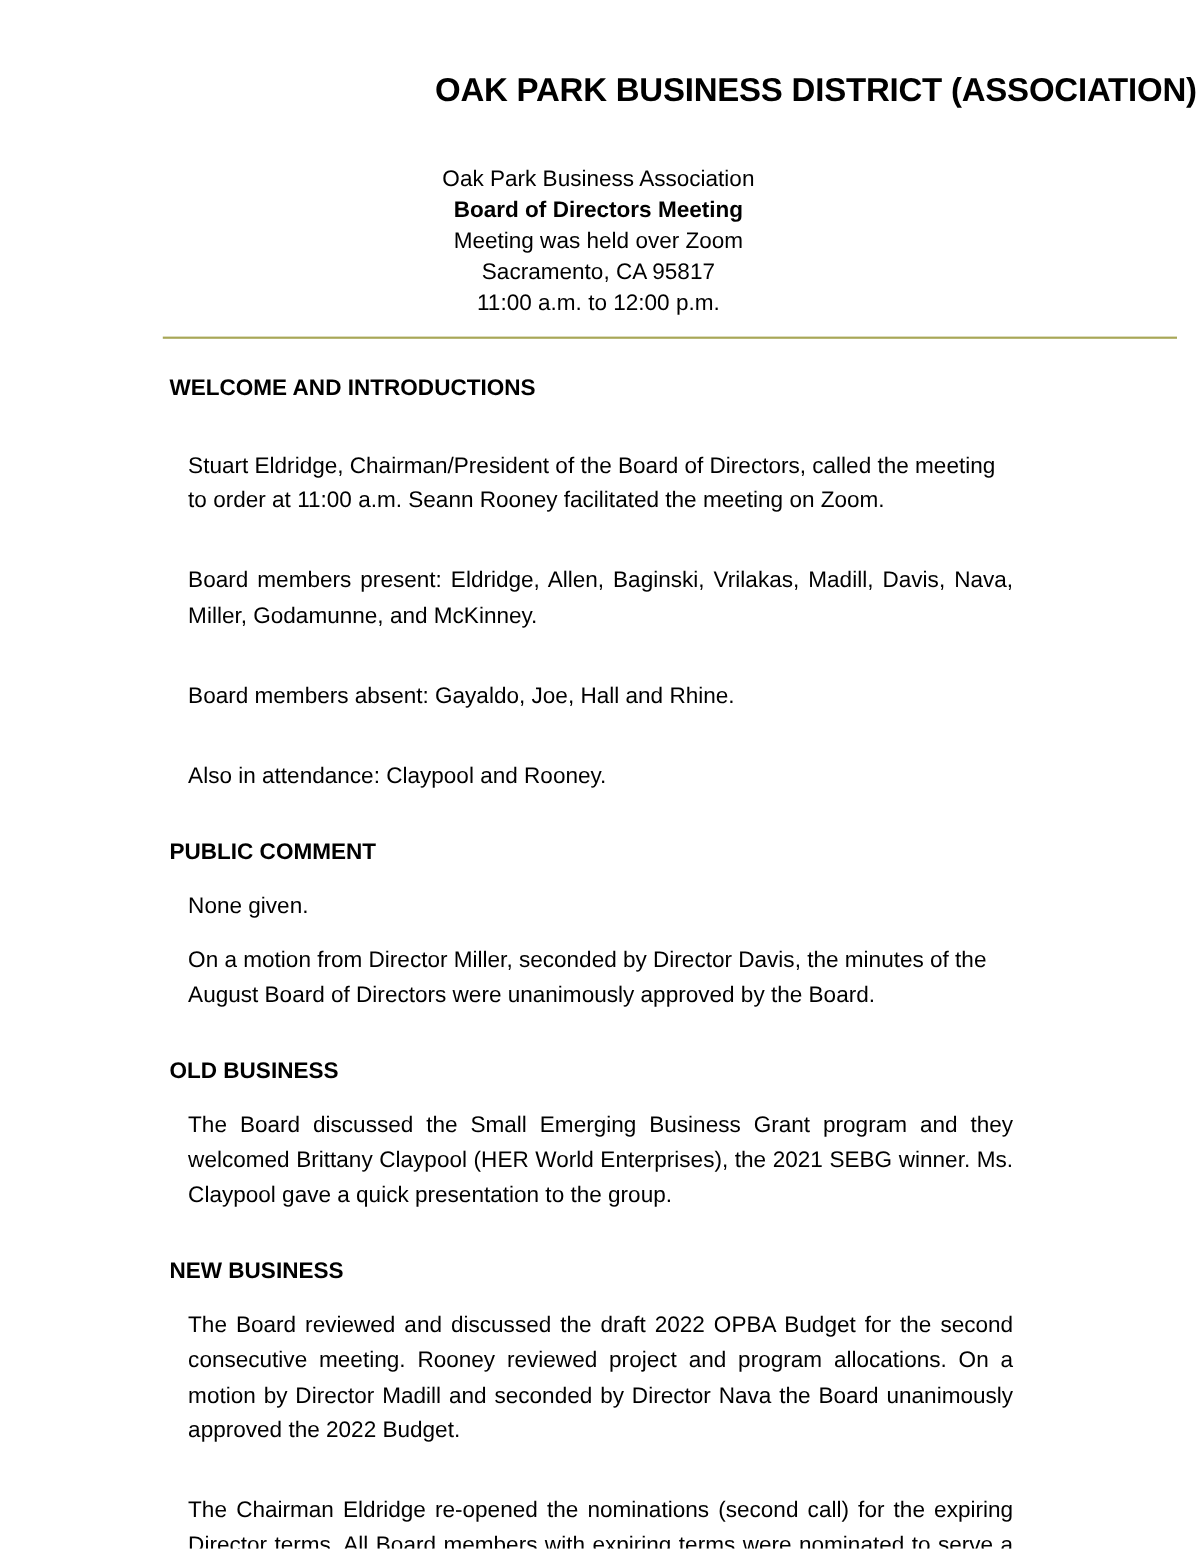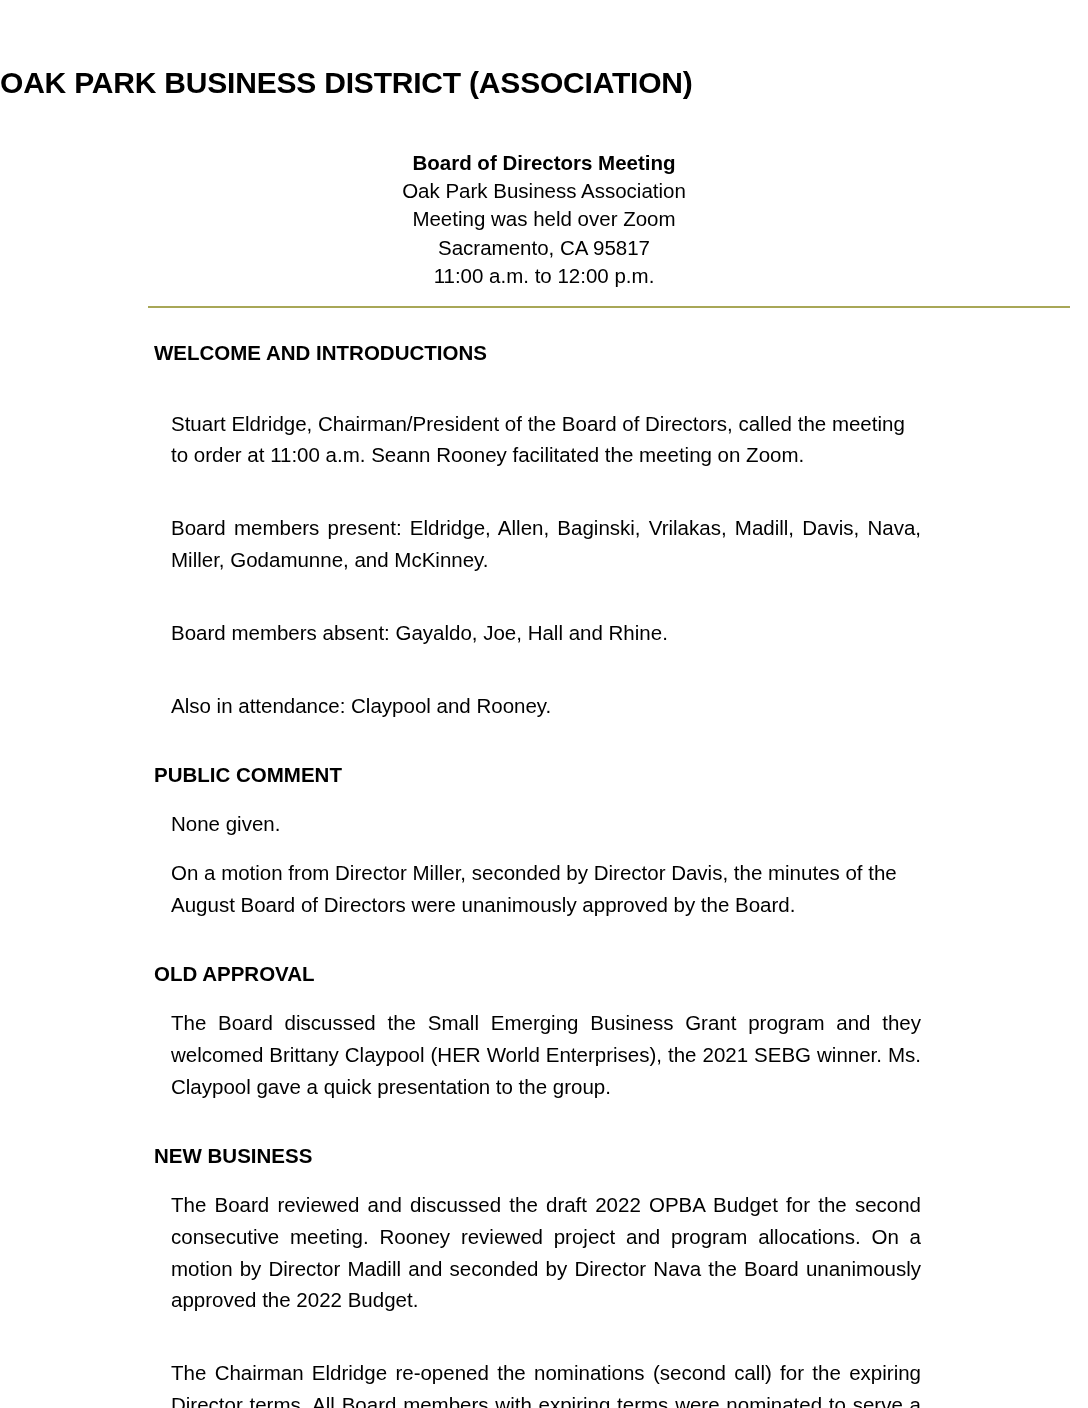--- a/index.html
+++ b/index.html
@@ -17,21 +17,21 @@
   .page {
     position: relative;
     width: 1088px;
     height: 1408px;
     background: #ffffff;
     box-sizing: border-box;
     padding: 0;
     overflow: hidden;
   }
   .doc-title {
-    text-align: left;
+    text-align: right;
     font-size: 30px;
     font-weight: bold;
     letter-spacing: -0.2px;
     margin: 0;
     padding-top: 66px;
     line-height: 1.15;
   }
   .meta-block {
     text-align: center;
     margin: 0;
@@ -81,22 +81,22 @@
   .sp-22 { height: 22px; }
 </style>
 </head>
 <body>
 
 <div class="page">
 
   <h1 class="doc-title">OAK PARK BUSINESS DISTRICT (ASSOCIATION)</h1>
 
   <div class="meta-block">
+    <span class="meta-line">Oak Park Business Association</span>
     <span class="meta-line bold">Board of Directors Meeting</span>
-    <span class="meta-line">Oak Park Business Association</span>
     <span class="meta-line">Meeting was held over Zoom</span>
     <span class="meta-line">Sacramento, CA  95817</span>
     <span class="meta-line">11:00 a.m. to 12:00 p.m.</span>
   </div>
 
   <hr class="rule" style="border-top-color: rgb(168, 167, 87);">
 
   <div class="content">
 
     <h2 class="section-heading">WELCOME AND INTRODUCTIONS</h2>
@@ -104,21 +104,21 @@
     <p class="para">Stuart Eldridge, Chairman/President of the Board of Directors, called the meeting to order at 11:00 a.m.  Seann Rooney facilitated the meeting on Zoom.</p>
     <p class="para justify gap-md">Board members present:  Eldridge, Allen, Baginski, Vrilakas, Madill, Davis, Nava, Miller, Godamunne, and McKinney.</p>
     <p class="para gap-md">Board members absent:  Gayaldo, Joe, Hall and Rhine.</p>
     <p class="para gap-md">Also in attendance:  Claypool and Rooney.</p>
 
     <h2 class="section-heading spaced-above">PUBLIC COMMENT</h2>
     <p class="para after-heading">None given.</p>
 
     <p class="para after-heading">On a motion from Director Miller, seconded by Director Davis, the minutes of the August Board of Directors were unanimously approved by the Board.</p>
 
-    <h2 class="section-heading spaced-above">OLD APPROVAL</h2>
+    <h2 class="section-heading spaced-above">OLD BUSINESS</h2>
     <p class="para justify after-heading">The Board discussed the Small Emerging Business Grant program and they welcomed Brittany Claypool (HER World Enterprises), the 2021 SEBG winner. Ms. Claypool gave a quick presentation to the group.</p>
 
     <h2 class="section-heading spaced-above">NEW BUSINESS</h2>
     <p class="para justify after-heading">The Board reviewed and discussed the draft 2022 OPBA Budget for the second consecutive meeting.  Rooney reviewed project and program allocations.  On a motion by Director Madill and seconded by Director Nava the Board unanimously approved the 2022 Budget.</p>
     <p class="para justify gap-md">The Chairman Eldridge re-opened the nominations (second call) for the expiring Director terms.  All Board members with expiring terms were nominated to serve a two-year term (Godamunne, Hall, Allen, McKinney, Rhine, Joe and Madill).  On a motion by Director Davis and seconded by Director Miller the Board unanimously elected the new Directors to serve a two-year term (for 2022 and 2023 - list of Directors above).</p>
 
   </div>
 
 </div>
 

